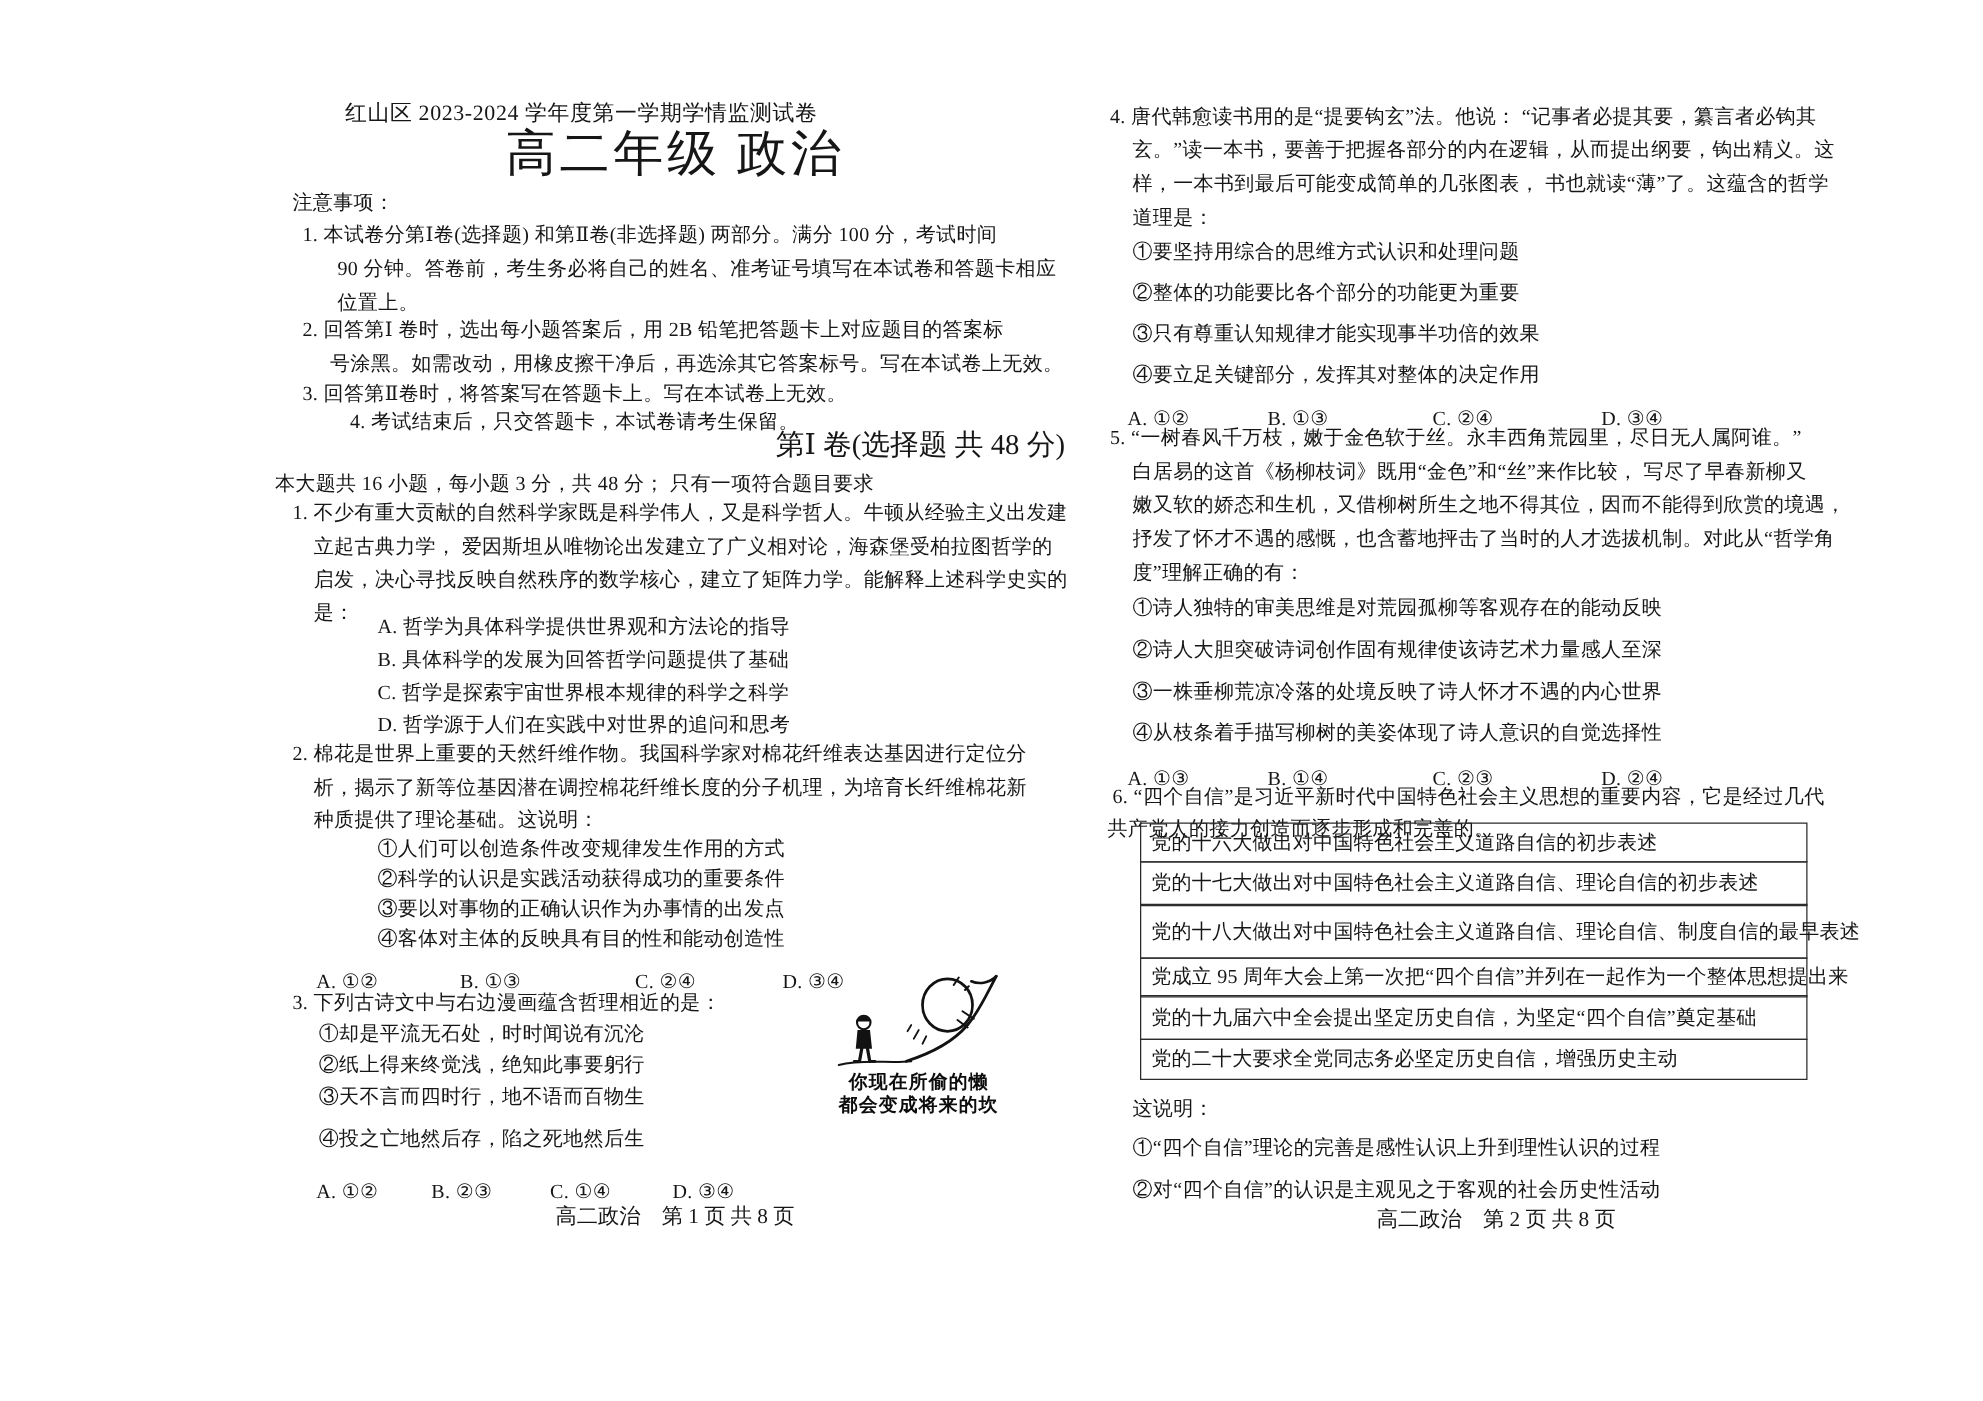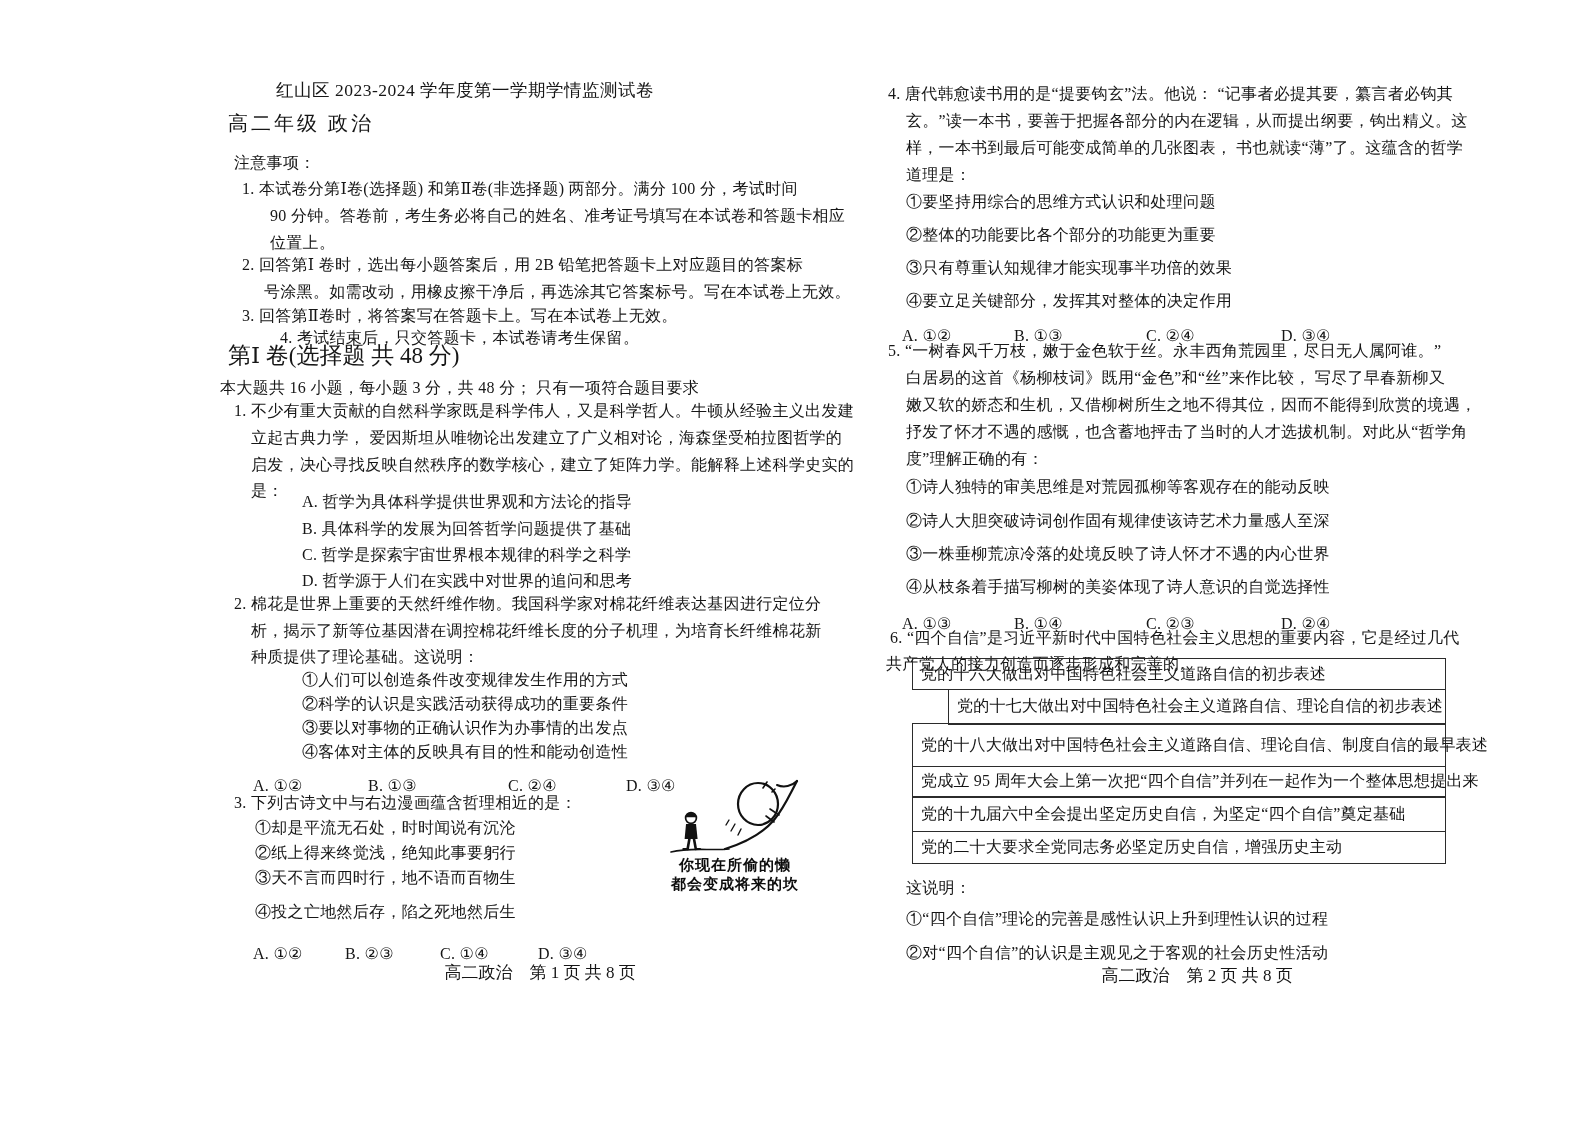--- a/index.html
+++ b/index.html
@@ -40,54 +40,54 @@
   .op-wide span:nth-child(2){width:140px;}
   .op-wide span:nth-child(3){width:118px;}
   .op-tight span:nth-child(1){width:92px;}
   .op-tight span:nth-child(2){width:95px;}
   .op-tight span:nth-child(3){width:98px;}
   .op-r span:nth-child(1){width:112px;}
   .op-r span:nth-child(2){width:132px;}
   .op-r span:nth-child(3){width:135px;}
 
   .doc-header{position:absolute;top:78px;left:48px;font-size:17.5px;white-space:nowrap;letter-spacing:0.5px;}
-  .doc-title{position:absolute;top:102px;left:0;width:100%;
-    font-size:20px;line-height:42px;letter-spacing:3px;white-space:nowrap;}
-  .sec-title{position:absolute;top:340px;left:0;width:100%;text-align:left;
+  .doc-title{position:absolute;top:102px;left:0;width:100%;text-align:center;
+    font-size:40px;line-height:42px;letter-spacing:3px;white-space:nowrap;}
+  .sec-title{position:absolute;top:340px;left:0;width:100%;text-align:right;
     font-size:23px;line-height:32px;white-space:nowrap;}
   .sub{left:-8px;text-align:right;}
 
   .page-footer{position:absolute;left:0;width:100%;text-align:center;
     font-size:17px;line-height:20px;white-space:nowrap;}
   #page1 .page-footer{top:963px;}
   #page2 .page-footer{top:966px;}
 
   
   .q6table{position:absolute;top:658px;left:26px;width:534px;}
   .trow{
     box-sizing:border-box;
     border:1.5px solid #2b2b2b;
     margin-top:-1.5px;
     display:flex;align-items:center;
     padding-left:8px;
     font-size:16px;white-space:nowrap;letter-spacing:0.2px;
   }
   .trow:first-child{margin-top:0;}
   .trow:nth-child(1){height:32px;}
-  .trow:nth-child(2){height:36px;margin-left:36px;}
+  .trow:nth-child(2){height:36px;}
   .trow:nth-child(3){height:44px;}
   .trow:nth-child(4){height:32px;}
   .trow:nth-child(5){height:36px;}
   .trow:nth-child(6){height:33px;}
 
   
   .cartoon{position:absolute;top:778px;left:432px;width:150px;text-align:center;}
   .cartoon svg{display:block;margin:0 auto;}
   .cap{
-    font-family:Liberation Serif, serif;
+    font-family:Liberation Sans, sans-serif;
     font-weight:bold;font-size:15px;line-height:19px;
     letter-spacing:1px;white-space:nowrap;color:#0d0d0d;
   }
 </style>
 </head>
 <body>
 
 <div class="page" id="page1">
 
   <div class="doc-header">红山区 2023-2024 学年度第一学期学情监测试卷</div>

